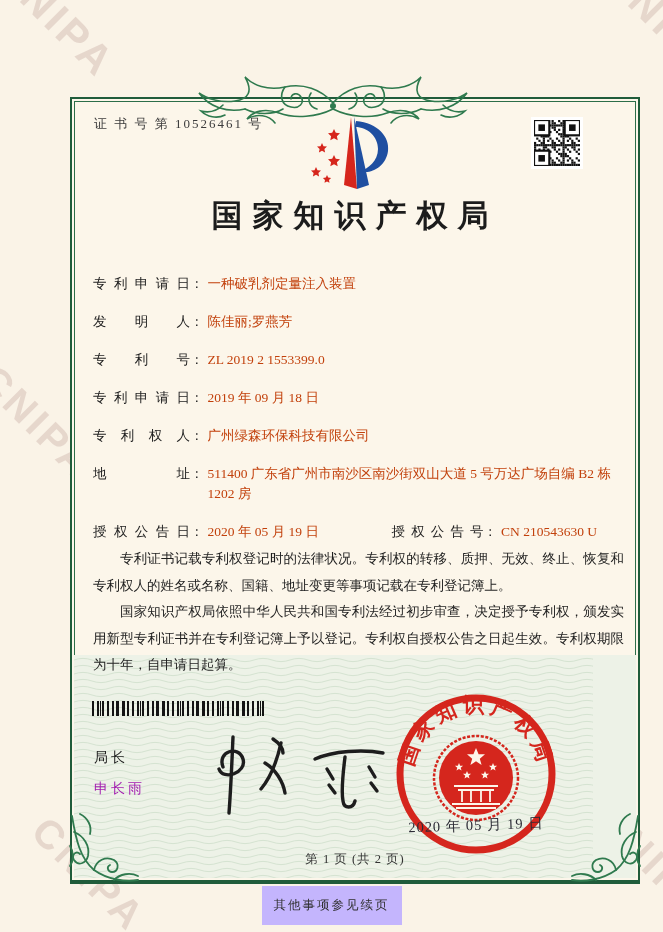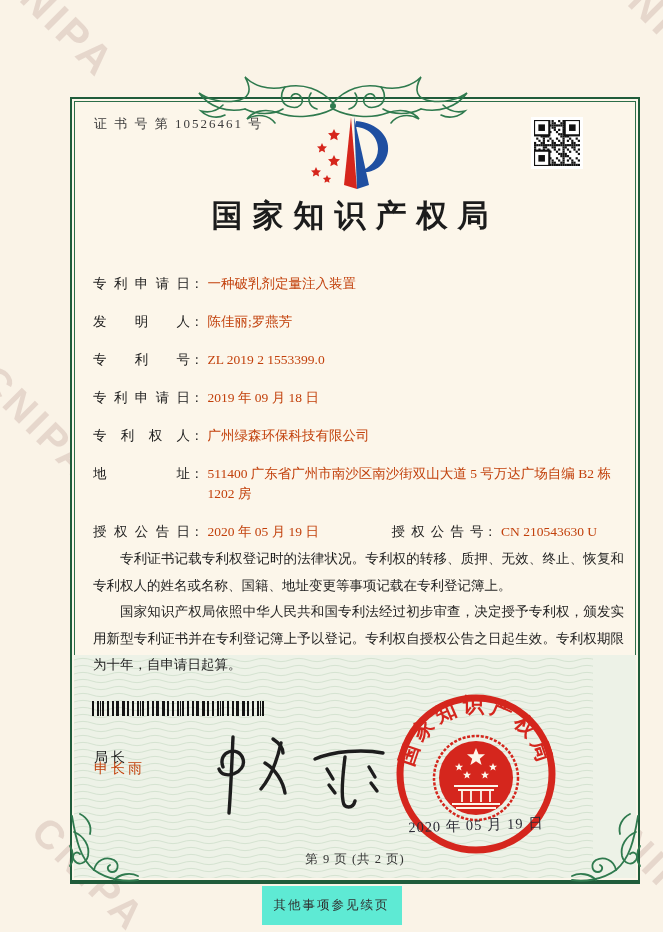--- a/index.html
+++ b/index.html
@@ -51,37 +51,37 @@
     text-align:justify;color:#1f1f1f;
   }
   .paras p{margin:0;text-indent:2em;}
   .barcode{
     position:absolute;left:20px;top:602px;width:172px;height:15px;z-index:3;
     background-image:
       repeating-linear-gradient(90deg,#141414 0 2px,transparent 2px 5px),
       repeating-linear-gradient(90deg,#141414 0 1px,transparent 1px 8px);
   }
   .sig-title{position:absolute;left:22px;top:650px;font-size:14px;letter-spacing:3px;color:#1d1d1d;z-index:3;}
-  .sig-name{position:absolute;left:22px;top:661px;font-size:14px;letter-spacing:3px;color:#c2410c;z-index:3;}
+  .sig-name{position:absolute;left:22px;top:681px;font-size:14px;letter-spacing:3px;color:#a21caf;z-index:3;}
   .sig-hand{position:absolute;left:105px;top:630px;z-index:3;}
   .seal{position:absolute;left:320px;top:591px;width:168px;height:168px;z-index:3;}
   .seal-date{
     position:absolute;left:0;right:0;top:126px;text-align:center;
     font-size:14.5px;color:#2c2c36;transform:rotate(-2deg);letter-spacing:1px;
     font-family:"Liberation Serif","DejaVu Serif",serif;
   }
   .page-num{
     position:absolute;left:0;right:0;bottom:12px;text-align:center;
     font-size:12.5px;color:#333;letter-spacing:1px;z-index:4;
   }
   .footer-note{
     position:absolute;left:0;right:0;top:886px;text-align:center;z-index:2;
   }
   .footer-note span{
-    display:inline-block;background:#5eead4;padding:11px 12px;
+    display:inline-block;background:#c4b5fd;padding:11px 12px;
     font-size:12.5px;letter-spacing:2px;color:#2f2f2f;
   }
   .flourish{position:absolute;left:111px;top:-30px;z-index:2;}
   .corner{position:absolute;bottom:-6px;z-index:2;}
   .corner.left{left:-6px;}
   .corner.right{right:-6px;transform:scaleX(-1);}
 </style>
 </head>
 <body>
 
@@ -426,18 +426,18 @@
           <path d="M-18,12 H18"></path>
           <path d="M-14,12 V24 M-5,12 V24 M5,12 V24 M14,12 V24"></path>
           <path d="M-24,26 H24"></path>
           <path d="M-20,30 H20"></path>
         </g>
       </g>
     </svg>
     <div class="seal-date">2020 年 05 月 19 日</div>
   </div>
 
-  <div class="page-num">第 9 页 (共 2 页)</div>
+  <div class="page-num">第 1 页 (共 2 页)</div>
 </div>
 
 <div class="footer-note">
   <span>其他事项参见续页</span>
 </div>
 
 </body></html>

